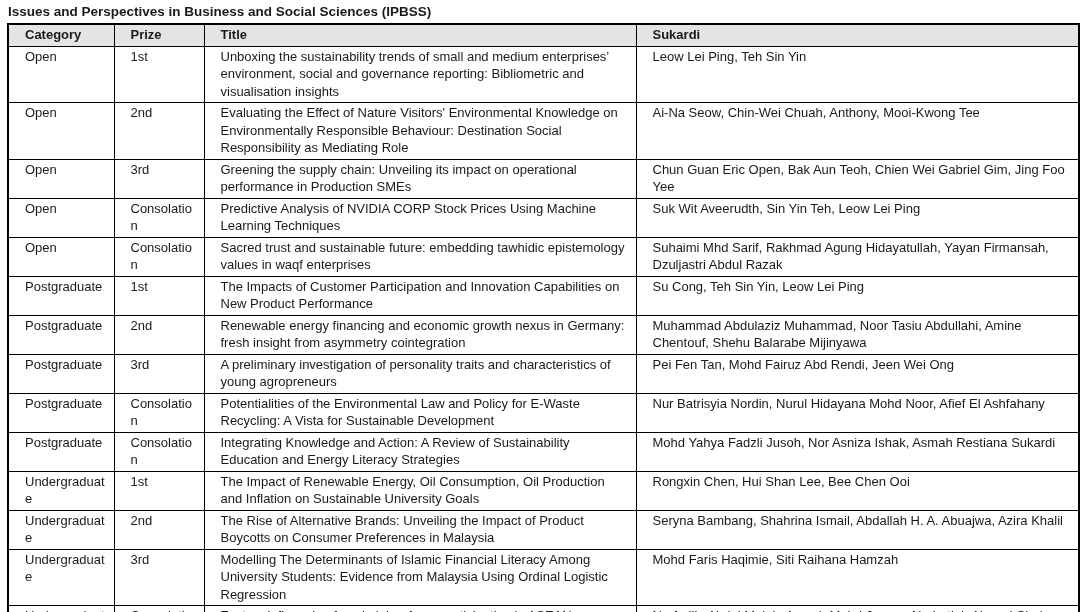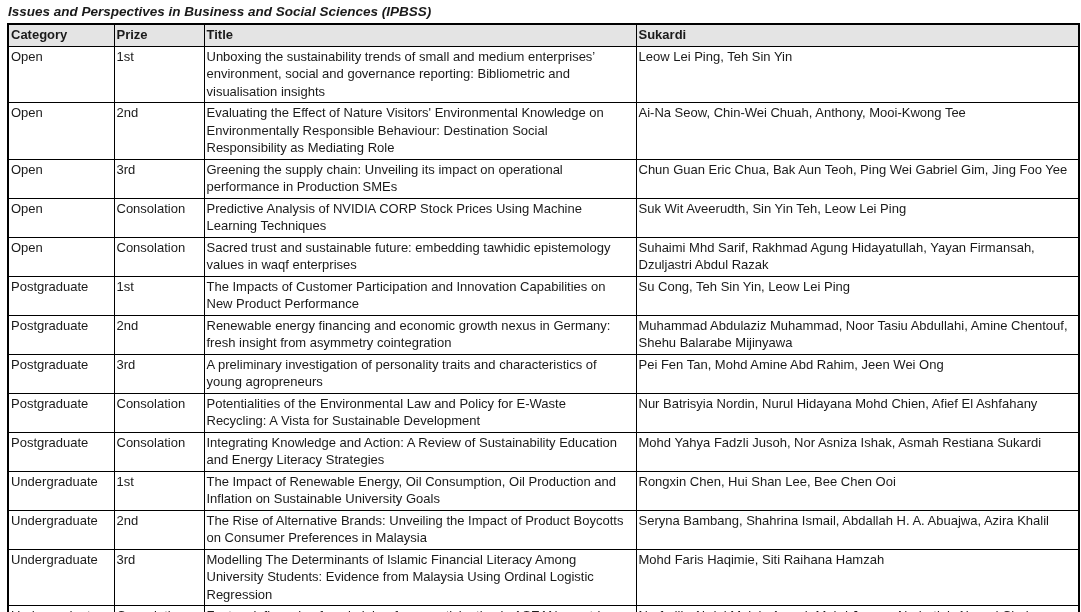--- a/index.html
+++ b/index.html
@@ -10,37 +10,36 @@
     height: 612px;
     font-family: "Liberation Sans", sans-serif;
     color: #1a1a1a;
     overflow: hidden;
   }
   .doc-title {
     font-size: 13.5px;
     font-weight: bold;
     margin: 4px 0 4px 8px;
     letter-spacing: 0;
-    font-style: italic;
   }
   table.awards {
     border-collapse: collapse;
     table-layout: fixed;
     width: 1071px;
     margin-left: 7px;
     border: 2px solid #000000;
   }
   table.awards th,
   table.awards td {
     border: 1px solid #000000;
     vertical-align: top;
     text-align: left;
     font-size: 13px;
     line-height: 17.5px;
-    padding: 1px 6px 2px 2px;
+    padding: 1px 6px 2px 16px;
     overflow: hidden;
     word-wrap: break-word;
   }
   table.awards thead th {
     background: #e4e4e4;
     font-weight: bold;
     height: 16px;
   }
   table.awards tbody td.cell-title {
     padding-right: 10px;
@@ -80,21 +79,21 @@
       <tr>
         <td class="cell-category">Open</td>
         <td class="cell-prize">2nd</td>
         <td class="cell-title">Evaluating the Effect of Nature Visitors' Environmental Knowledge on Environmentally Responsible Behaviour:  Destination Social Responsibility as Mediating Role</td>
         <td class="cell-authors">Ai-Na Seow, Chin-Wei Chuah, Anthony, Mooi-Kwong Tee</td>
       </tr>
       <tr>
         <td class="cell-category">Open</td>
         <td class="cell-prize">3rd</td>
         <td class="cell-title">Greening the supply chain: Unveiling its impact on operational performance in Production SMEs</td>
-        <td class="cell-authors">Chun Guan Eric Chua, Bak Aun Teoh, Ping Wei Gabriel Gim, Jing Foo Yee</td>
+        <td class="cell-authors">Chun Guan Eric Open, Bak Aun Teoh, Chien Wei Gabriel Gim, Jing Foo Yee</td>
       </tr>
       <tr>
         <td class="cell-category">Open</td>
         <td class="cell-prize">Consolation</td>
         <td class="cell-title">Predictive Analysis of NVIDIA CORP Stock Prices Using Machine Learning Techniques</td>
         <td class="cell-authors">Suk Wit Aveerudth, Sin Yin Teh, Leow Lei Ping</td>
       </tr>
       <tr>
         <td class="cell-category">Open</td>
         <td class="cell-prize">Consolation</td>
@@ -110,27 +109,27 @@
       <tr>
         <td class="cell-category">Postgraduate</td>
         <td class="cell-prize">2nd</td>
         <td class="cell-title">Renewable energy financing and economic growth nexus in Germany: fresh insight from asymmetry cointegration</td>
         <td class="cell-authors">Muhammad Abdulaziz Muhammad, Noor Tasiu Abdullahi, Amine Chentouf, Shehu Balarabe Mijinyawa</td>
       </tr>
       <tr>
         <td class="cell-category">Postgraduate</td>
         <td class="cell-prize">3rd</td>
         <td class="cell-title">A preliminary investigation of personality traits and characteristics of young agropreneurs</td>
-        <td class="cell-authors">Pei Fen Tan, Mohd Amine Abd Rahim, Jeen Wei Ong</td>
+        <td class="cell-authors">Pei Fen Tan, Mohd Fairuz Abd Rendi, Jeen Wei Ong</td>
       </tr>
       <tr>
         <td class="cell-category">Postgraduate</td>
         <td class="cell-prize">Consolation</td>
         <td class="cell-title">Potentialities of the Environmental Law and Policy for E-Waste Recycling: A Vista for Sustainable Development</td>
-        <td class="cell-authors">Nur Batrisyia Nordin, Nurul Hidayana Mohd Chien, Afief El Ashfahany</td>
+        <td class="cell-authors">Nur Batrisyia Nordin, Nurul Hidayana Mohd Noor, Afief El Ashfahany</td>
       </tr>
       <tr>
         <td class="cell-category">Postgraduate</td>
         <td class="cell-prize">Consolation</td>
         <td class="cell-title">Integrating Knowledge and Action: A Review of Sustainability Education and Energy Literacy Strategies</td>
         <td class="cell-authors">Mohd Yahya Fadzli Jusoh, Nor Asniza Ishak, Asmah Restiana Sukardi</td>
       </tr>
       <tr>
         <td class="cell-category">Undergraduate</td>
         <td class="cell-prize">1st</td>

